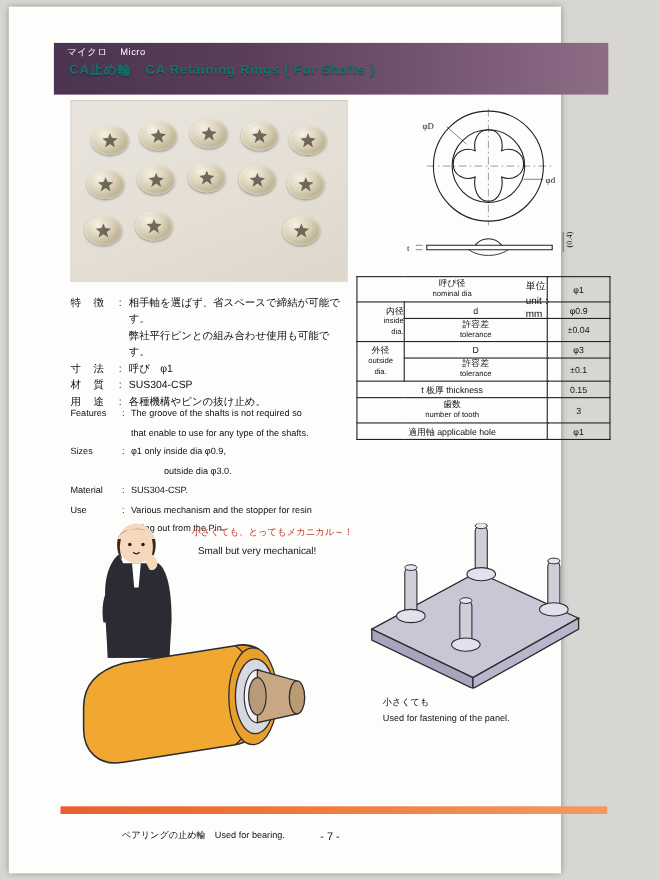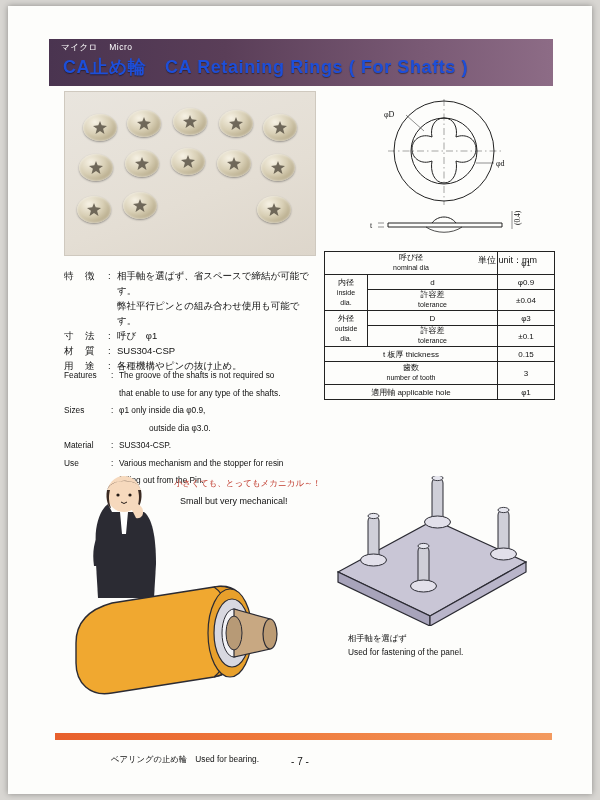--- a/index.html
+++ b/index.html
@@ -3,36 +3,36 @@
 <meta charset="utf-8">
 <style>
   html,body{margin:0;padding:0;}
   body{
     width:600px;height:800px;
     background:#d8d6d2;
     font-family:"Liberation Sans",sans-serif;
     overflow:hidden;
   }
   .page{
-    position:absolute;left:8px;top:6px;width:584px;height:788px;
+    position:absolute;left:8px;top:6px;width:502px;height:788px;
     background:#fdfdfb;
     box-shadow:0 0 6px rgba(0,0,0,.35);
   }
   
   .hdr{
     position:absolute;left:41px;top:33px;width:504px;height:47px;
     background:linear-gradient(90deg,#4a3450 0%,#5a3e58 35%,#7a5a75 75%,#8d6c86 100%);
   }
   .hdr-micro{
     position:absolute;left:53px;top:36px;
     color:#ffffff;font-size:8.5px;letter-spacing:.5px;
   }
   .hdr-title{
     position:absolute;left:55px;top:49px;
-    color:#1d4ed8;font-size:18px;font-weight:bold;letter-spacing:.6px;
+    color:#0f766e;font-size:12px;font-weight:bold;letter-spacing:.6px;
     text-shadow:0 1px 1px rgba(0,0,0,.4);
   }
   
   .photo{
     position:absolute;left:56px;top:85px;width:250px;height:163px;
     background:linear-gradient(160deg,#e9e5de 0%,#e4ded4 60%,#ddd6cb 100%);
     border:1px solid #cfc9bf;
     overflow:hidden;
   }
   .ring{
@@ -224,21 +224,21 @@
   <table class="spec">
     <tbody>
         <tr>
       <td colspan="3" class="t-two" style="height:22px;">
         <span>呼び径</span>
         <small>nominal dia</small>
       </td>
       <td style="width:56px;">φ1</td>
     </tr>
     <tr>
-      <td rowspan="2" style="width:42px;" class="t-two">
+      <td rowspan="2" style="width:42px;text-align:right;" class="t-two">
         <span>内径</span>
         <small>inside</small>
         <small>dia.</small>
       </td>
       <td colspan="2">d</td>
       <td>φ0.9</td>
     </tr>
     <tr>
       <td colspan="2" class="t-two" style="height:20px;">
         <span>許容差</span>
@@ -321,18 +321,18 @@
     <rect x="118" y="2" width="11" height="44" rx="5" fill="#cfcfd8" stroke="#2b2b33" stroke-width="1"></rect>
     <ellipse cx="123.5" cy="2" rx="5.5" ry="2.6" fill="#e6e6ee" stroke="#2b2b33" stroke-width=".9"></ellipse>
     <ellipse cx="123.5" cy="46" rx="13" ry="6" fill="#e2e0ea" stroke="#2b2b33" stroke-width="1"></ellipse>
     <rect x="104" y="70" width="11" height="40" rx="5" fill="#cfcfd8" stroke="#2b2b33" stroke-width="1"></rect>
     <ellipse cx="109.5" cy="70" rx="5.5" ry="2.6" fill="#e6e6ee" stroke="#2b2b33" stroke-width=".9"></ellipse>
     <ellipse cx="109.5" cy="110" rx="13" ry="6" fill="#e2e0ea" stroke="#2b2b33" stroke-width="1"></ellipse>
     <rect x="184" y="34" width="11" height="44" rx="5" fill="#cfcfd8" stroke="#2b2b33" stroke-width="1"></rect>
     <ellipse cx="189.5" cy="34" rx="5.5" ry="2.6" fill="#e6e6ee" stroke="#2b2b33" stroke-width=".9"></ellipse>
     <ellipse cx="189.5" cy="78" rx="13" ry="6" fill="#e2e0ea" stroke="#2b2b33" stroke-width="1"></ellipse>
   </svg>
-  <div class="cap2a">相手軸を選ばず</div>
+  <div class="cap2a">小さくても</div>
   <div class="cap2b">Used for fastening of the panel.</div>
 
   <div class="botbar"></div>
   <div class="pageno">- 7 -</div>
 </div>
 
 </body></html>

